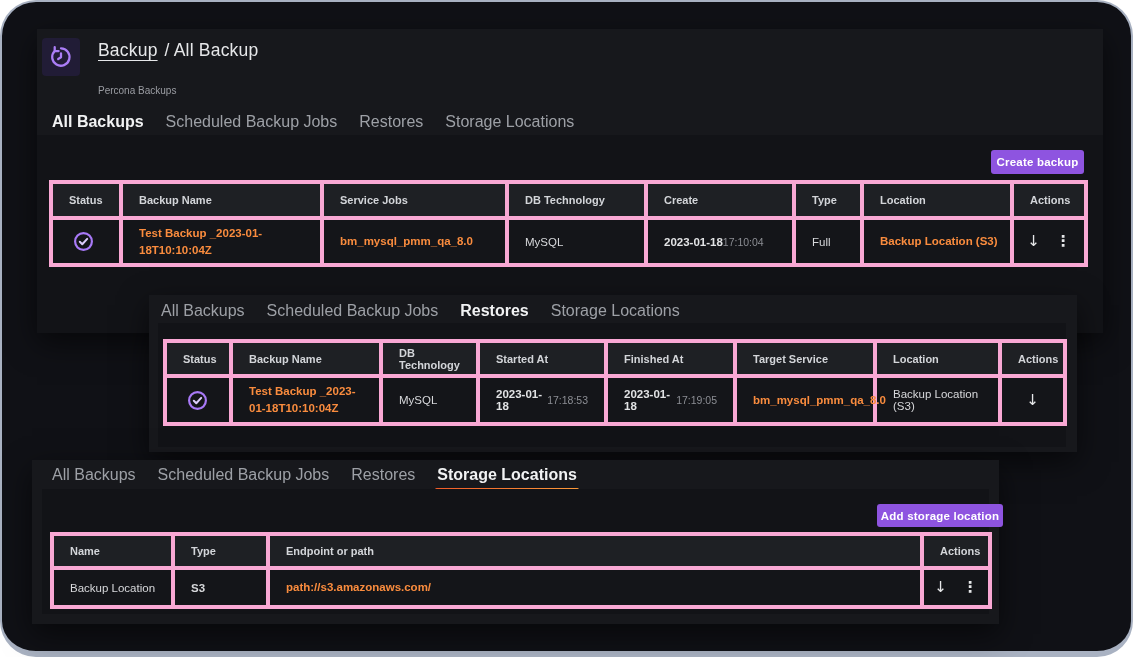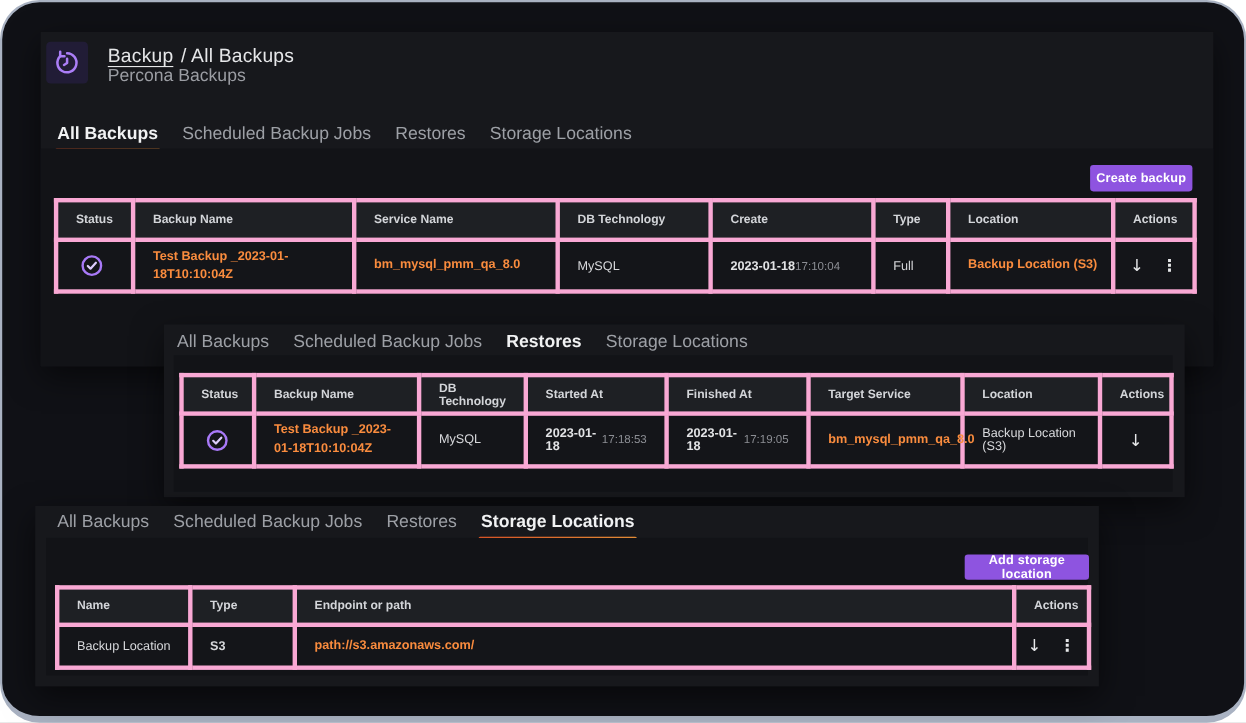--- a/index.html
+++ b/index.html
@@ -39,21 +39,21 @@
   
   .page-header { position: absolute; left: 5px; top: 9px; display: flex; }
   .app-icon {
     width: 38px; height: 38px; border-radius: 4px;
     background: #211c36; display: flex; align-items: center; justify-content: center;
     margin-right: 18px;
   }
   .titles { padding-top: 2px; }
   .page-title { font-size: 17.5px; font-weight: 500; color: #e6e7e9; letter-spacing: .2px; display: flex; gap: 7px; }
   .page-title .link { text-decoration: underline; text-underline-offset: 4px; text-decoration-thickness: 1px; cursor: pointer; }
-  .page-subtitle { margin-top: 0; font-size: 16px; color: #9b9da3; }
+  .page-subtitle { margin-top: 24px; font-size: 10px; color: #9b9da3; }
 
   
   .tabbar { position: absolute; display: flex; gap: 22px; height: 22px; align-items: flex-start; }
   .panel-top .tabbar    { left: 15px; top: 84px; }
   .panel-middle .tabbar { left: 12px; top: 7px; }
   .panel-bottom .tabbar { left: 20px; top: 6px; }
   .tab {
     position: relative; font-size: 16px; color: #9da0a6;
     padding-bottom: 7px; cursor: pointer; white-space: nowrap;
   }
@@ -65,21 +65,21 @@
   }
 
   
   .btn {
     position: absolute; background: #8e54e0; color: #ffffff;
     font-size: 11.5px; font-weight: 700; border: none; border-radius: 3px;
     display: flex; align-items: center; justify-content: center; cursor: pointer;
     font-family: inherit; letter-spacing: .2px;
   }
   .btn-create { left: 954px; top: 121px; width: 93px; height: 24px; }
-  .btn-add    { left: 845px; top: 44px;  width: 113px; height: 23px; }
+  .btn-add    { left: 845px; top: 44px;  width: 126px; height: 23px; }
 
   
   table.grid { border-collapse: collapse; table-layout: fixed; position: absolute; }
   .panel-top table.grid    { left: 12px; top: 151px; width: 1035px; }
   .panel-middle table.grid { left: 14px; top: 44px;  width: 900px; }
   .panel-bottom table.grid { left: 18px; top: 72px;  width: 938px; border-radius: 22px; }
 
   table.grid th, table.grid td { border: 4px solid #f9a8d4; }
   table.grid th {
     background: #1e2024; color: #d3d5d9; font-size: 11px; font-weight: 700;
@@ -123,21 +123,21 @@
         <div class="app-icon">
           <svg width="26" height="26" viewBox="0 0 24 24" fill="none" stroke="#ab7ef7" stroke-width="2.1" stroke-linecap="round" stroke-linejoin="round">
             <path d="M6.2 6.4 A 8 8 0 1 0 12 4.05"></path>
             <path d="M6.2 2.9 L6.2 6.5 L9.8 6.5"></path>
             <path d="M12 8.6 V12.3 L9.4 13.9"></path>
           </svg>
         </div>
         <div class="titles">
           <div class="page-title">
             <span class="link">Backup</span>
-            <span>/ All Backups</span>
+            <span>/ All Backup</span>
           </div>
           <div class="page-subtitle">Percona Backups</div>
         </div>
       </div>
 
       <div class="tabbar">
         <div class="tab active"><span>All Backups</span></div>
         <div class="tab"><span>Scheduled Backup Jobs</span></div>
         <div class="tab"><span>Restores</span></div>
         <div class="tab"><span>Storage Locations</span></div>
@@ -155,21 +155,21 @@
             <col style="width:139px">
           <col style="width:148px">
             <col style="width:68px">
             <col style="width:150px">
             <col style="width:74px">
         </colgroup>
         <thead>
           <tr>
             <th>Status</th>
             <th>Backup Name</th>
-            <th>Service Name</th>
+            <th>Service Jobs</th>
             <th>DB Technology</th>
             <th>Create</th>
             <th>Type</th>
             <th>Location</th>
             <th>Actions</th>
           </tr>
         </thead>
         <tbody>
           <tr>
             <td class="status-cell">

